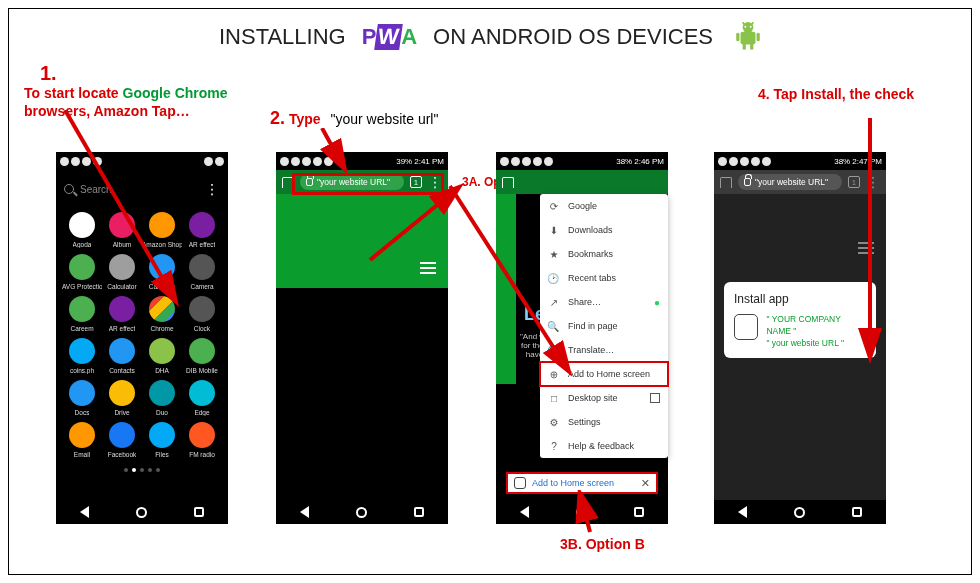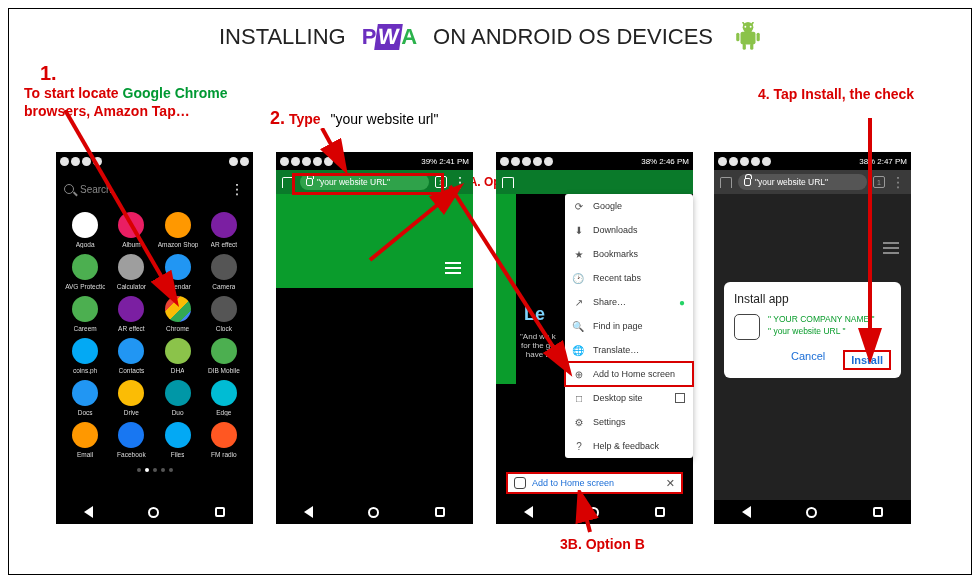--- a/index.html
+++ b/index.html
@@ -4,21 +4,21 @@
 <style>
 *{box-sizing:border-box;margin:0;padding:0;font-family:Arial,Helvetica,sans-serif}
 body{background:#fff;width:980px;height:583px;position:relative;overflow:hidden}
 .border{position:absolute;left:8px;top:8px;right:8px;bottom:8px;border:1px solid #000}
 .title{position:absolute;left:0;right:0;top:22px;text-align:center;font-size:22px;font-weight:500;color:#222;display:flex;justify-content:center;align-items:center;gap:16px}
 .pwa{display:inline-flex;font-weight:700;font-size:22px}
 .pA{color:#6b2fbf}.pW{color:#fff;background:#6b2fbf;padding:0 2px;transform:skewX(-8deg)}.pZ{color:#2bb24c}
 .android-robot{width:26px;height:30px;fill:#8bc34a;margin-left:6px}
 .step-txt{position:absolute;color:#d80000;font-weight:700;font-size:14px;line-height:1.3}
 .green{color:#009933}
-.phone{position:absolute;width:197px;height:372px;background:#000;border-radius:6px}
+.phone{position:absolute;width:172px;height:372px;background:#000;border-radius:6px}
 .statusbar{height:18px;background:#000;color:#fff;font-size:8px;display:flex;justify-content:space-between;align-items:center;padding:0 4px}
 .sb-left{display:flex;gap:2px}.sb-right{display:flex;gap:2px;align-items:center}
 .sb-ico{width:9px;height:9px;border-radius:50%;background:#fff;opacity:.9}
 .navbar{position:absolute;bottom:0;left:0;right:0;height:24px;background:#000;display:flex;justify-content:space-around;align-items:center}
 .nav-tri{width:0;height:0;border-top:6px solid transparent;border-bottom:6px solid transparent;border-right:9px solid #fff}
 .nav-circ{width:11px;height:11px;border-radius:50%;border:2px solid #fff}
 .nav-sq{width:10px;height:10px;border:2px solid #fff;border-radius:2px}
 
 .p1 .searchbar{height:26px;margin:6px 8px;display:flex;align-items:center;color:#888;font-size:10px;gap:6px}
 .p1 .mg{width:10px;height:10px;border:1.5px solid #888;border-radius:50%;position:relative}
@@ -399,24 +399,20 @@
     </div>
   <div class="dialog">
     <div class="dlg-title">Install app</div>
     <div class="dlg-row">
       <div class="appicon"></div>
       <div class="dlg-lines">
         <div>" YOUR COMPANY NAME "</div>
         <div>" your website URL "</div>
       </div>
     </div>
-    <div class="dlg-actions">
-      <span class="cancel">Cancel</span>
-      <span class="install">Install</span>
-    </div>
   </div>
   <div class="navbar">
     <div class="nav-tri"></div>
     <div class="nav-circ"></div>
     <div class="nav-sq"></div>
   </div>
 </div>
 
 <svg class="arrow" style="left:40px;top:110px;width:180px;height:220px">
   <defs>

